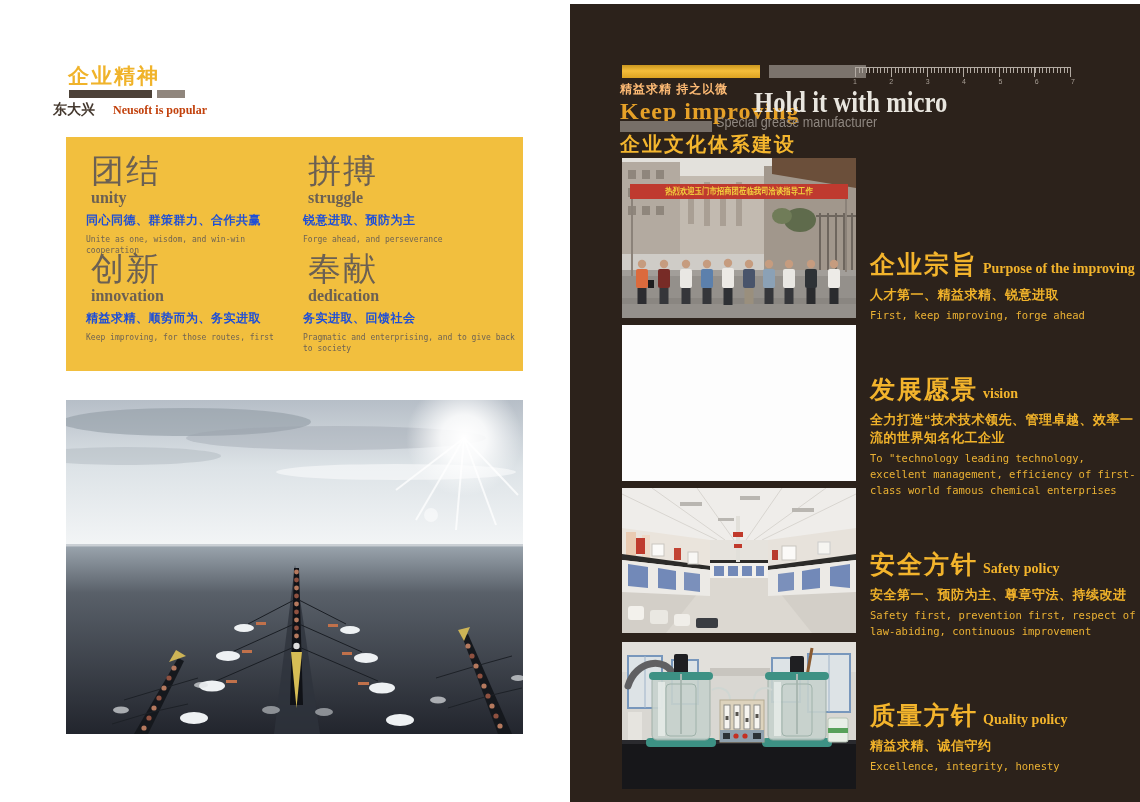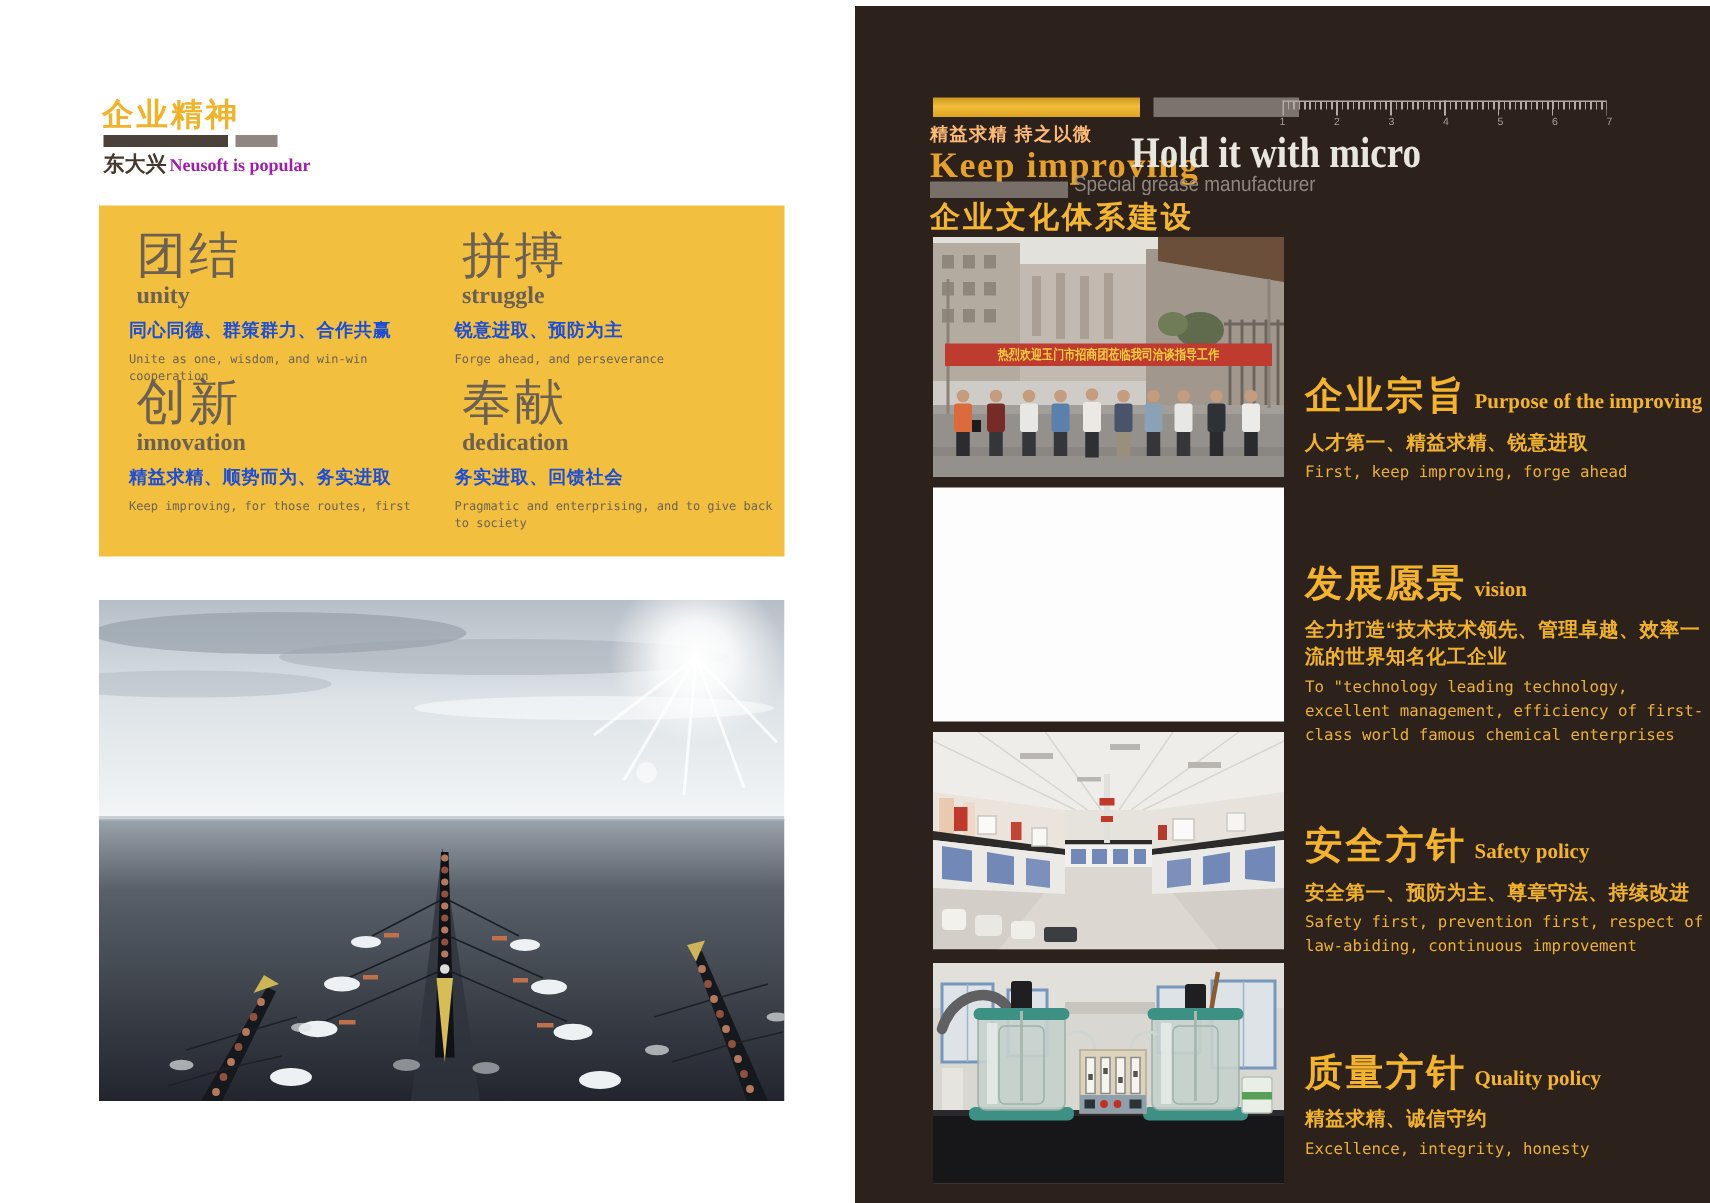--- a/index.html
+++ b/index.html
@@ -6,23 +6,23 @@
   html,body { background:#fff; }
   .page { position:relative; width:1140px; height:802px; background:#ffffff; overflow:hidden;
           font-family:"Liberation Sans","DejaVu Sans",sans-serif; }
 
   
   .left-page { position:absolute; left:0; top:0; width:570px; height:802px; background:#ffffff; }
   .lp-title { position:absolute; left:68px; top:62px; font-size:21px; font-weight:bold;
               color:#f0b32a; letter-spacing:2px; }
   .bar-dark { position:absolute; left:69px; top:90px; width:83px; height:8px; background:#4c4138; }
   .bar-gray { position:absolute; left:157px; top:90px; width:28px; height:8px; background:#90867d; }
-  .lp-company { position:absolute; left:69px; top:101px; font-size:14px; font-weight:bold; color:#44382e; }
+  .lp-company { position:absolute; left:53px; top:101px; font-size:14px; font-weight:bold; color:#44382e; }
   .lp-tagline { position:absolute; left:113px; top:103px; font-size:12px; font-weight:bold;
-                color:#a21caf; font-family:"Liberation Serif","DejaVu Serif",serif; }
+                color:#c2410c; font-family:"Liberation Serif","DejaVu Serif",serif; }
 
   .values-box { position:absolute; left:66px; top:137px; width:457px; height:234px; background:#f2bf3e; }
   .value-card { position:absolute; width:215px; }
   .value-card.pos-1 { left:20px;  top:16px; }
   .value-card.pos-2 { left:237px; top:16px; }
   .value-card.pos-3 { left:20px;  top:114px; }
   .value-card.pos-4 { left:237px; top:114px; }
   .vc-head { display:flex; align-items:baseline;flex-direction:column; }
   .vc-cn { font-family:"Liberation Serif","DejaVu Serif",serif; font-size:33px; line-height:36px;
            color:#6b6053; letter-spacing:2px; }
@@ -60,21 +60,21 @@
   .ruler-nums { position:absolute; top:11px; left:-2px; right:-4px; display:flex;
                 justify-content:space-between; font-size:7px; color:#a79e95; }
 
   .rp-photo { position:absolute; left:52px; width:234px; overflow:hidden; }
   .rp-photo svg { display:block; width:100%; height:100%; }
   .photo-group { top:154px; height:160px; }
   .photo-white { top:321px; height:156px; background:#fdfdfd; }
   .photo-lab   { top:484px; height:145px; }
   .photo-equip { top:638px; height:147px; }
   .photo-banner { position:absolute; left:8px; top:26px; width:218px; height:15px; background:#bf3a2f;
-                  display:flex; align-items:center; justify-content:center; overflow:hidden;margin-top:45px; }
+                  display:flex; align-items:center; justify-content:center; overflow:hidden; }
   .photo-banner span { font-size:9px; font-weight:bold; color:#f2cf3d; white-space:nowrap;
                        transform:scaleX(0.82); }
 
   .rp-section { position:absolute; left:300px; width:276px; }
   .sec-purpose { top:246px; } .sec-vision { top:371px; } .sec-safety { top:546px; } .sec-quality { top:697px; }
   .sec-head { display:flex; align-items:baseline; color:#f3b42c;
               font-family:"Liberation Serif","DejaVu Serif",serif; }
   .sec-title-cn { font-size:25px; font-weight:bold; letter-spacing:2px; line-height:30px; }
   .sec-title-en { font-size:14px; font-weight:bold; margin-left:5px; }
   .sec-body-cn { margin-top:6px; font-size:13px; font-weight:bold; color:#f0b22a; letter-spacing:0.5px; }

